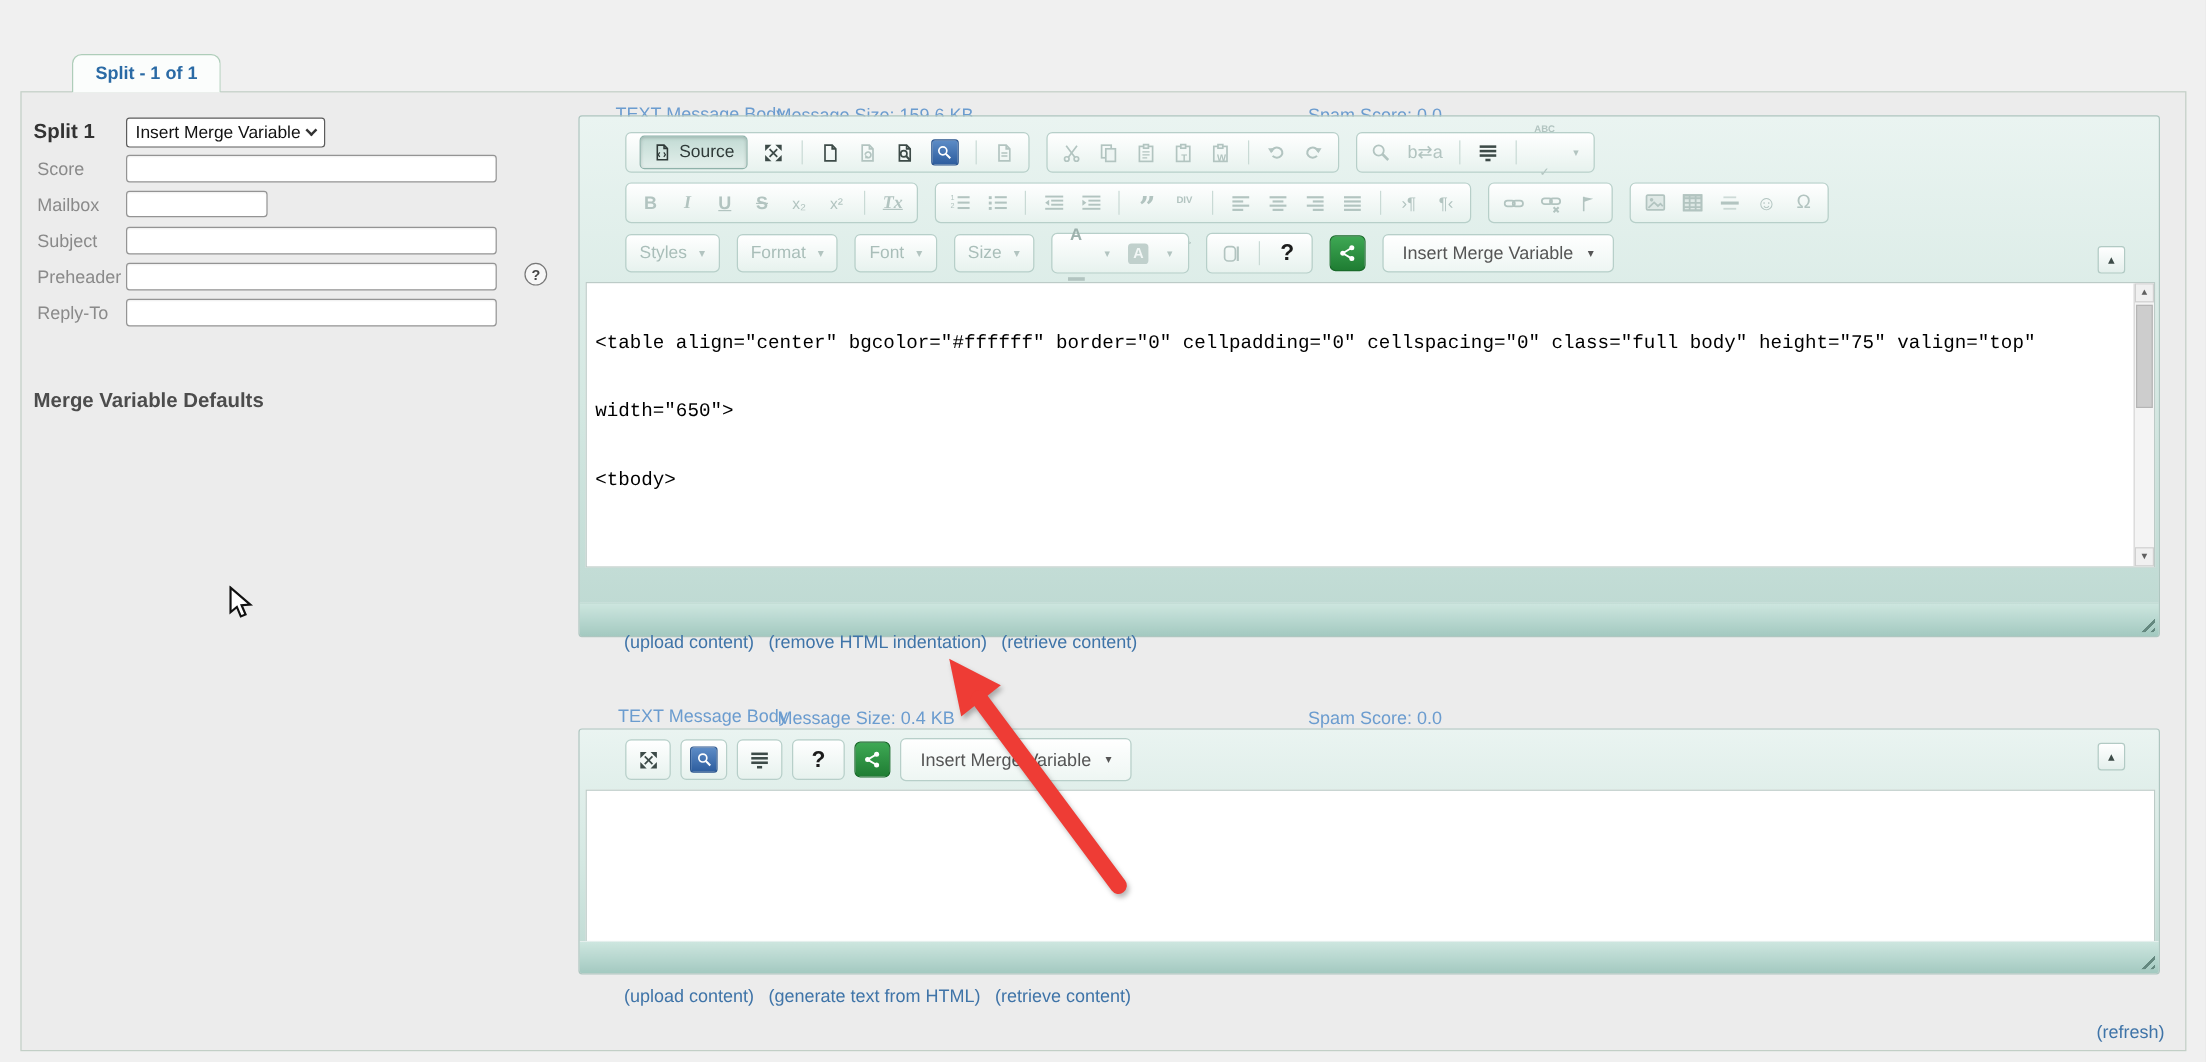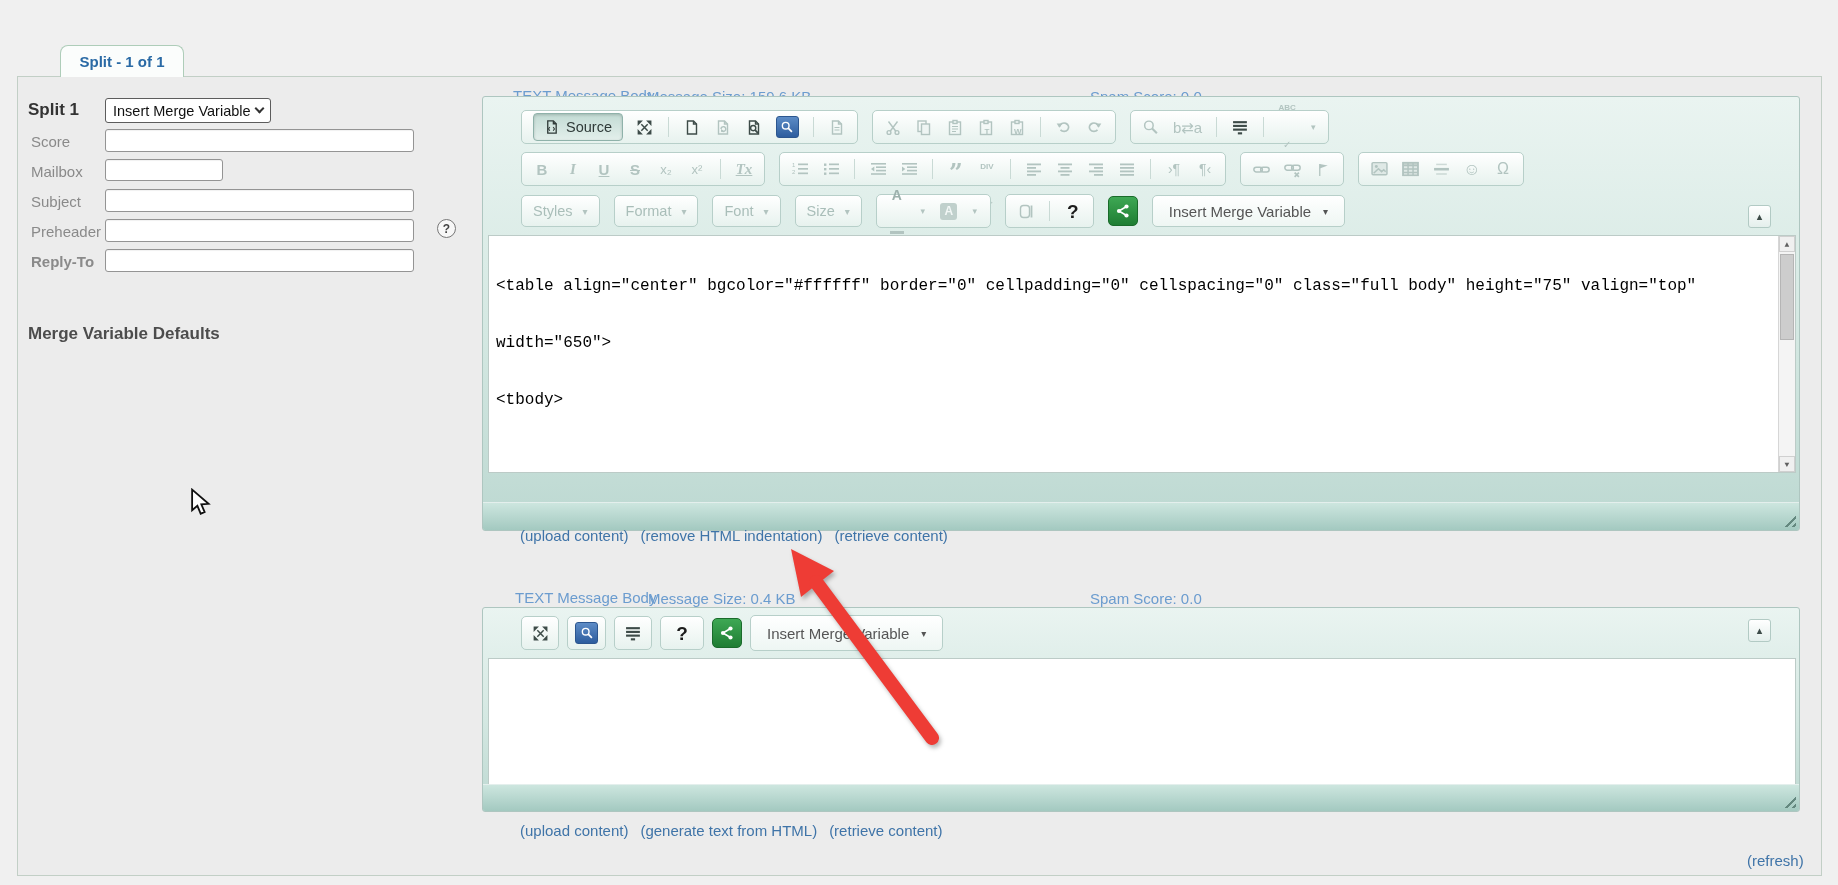--- a/index.html
+++ b/index.html
@@ -126,21 +126,21 @@
   <div class="f-label" style="left:31px; top:163px;">Mailbox</div>
   <input class="f-input" style="left: 105px; top: 159px; width: 118px; height: 22px;">
 
   <div class="f-label" style="left:31px; top:193px;">Subject</div>
   <input class="f-input" style="left: 105px; top: 189px; width: 309px;">
 
   <div class="f-label" style="left:31px; top:223px;">Preheader</div>
   <input class="f-input" style="left: 105px; top: 219px; width: 309px;">
   <div class="help-circle">?</div>
 
-  <div class="f-label" style="left:31px; top:253px;font-weight:bold;">Reply-To</div>
+  <div class="f-label" style="left:31px; top:253px;">Reply-To</div>
   <input class="f-input" style="left: 105px; top: 249px; width: 309px;">
 
   <div class="mv-defaults">Merge Variable Defaults</div>
 
   <div class="sec-label" style="left:513px; top:87px;">TEXT Message Body</div>
   <div class="sec-label" style="left:647px; top:88px;">Message Size: 159.6 KB</div>
   <div class="sec-label" style="left:1090px; top:88px;">Spam Score: 0.0</div>
 
   <div class="chrome" style="top:96px; height:435px;">
 

